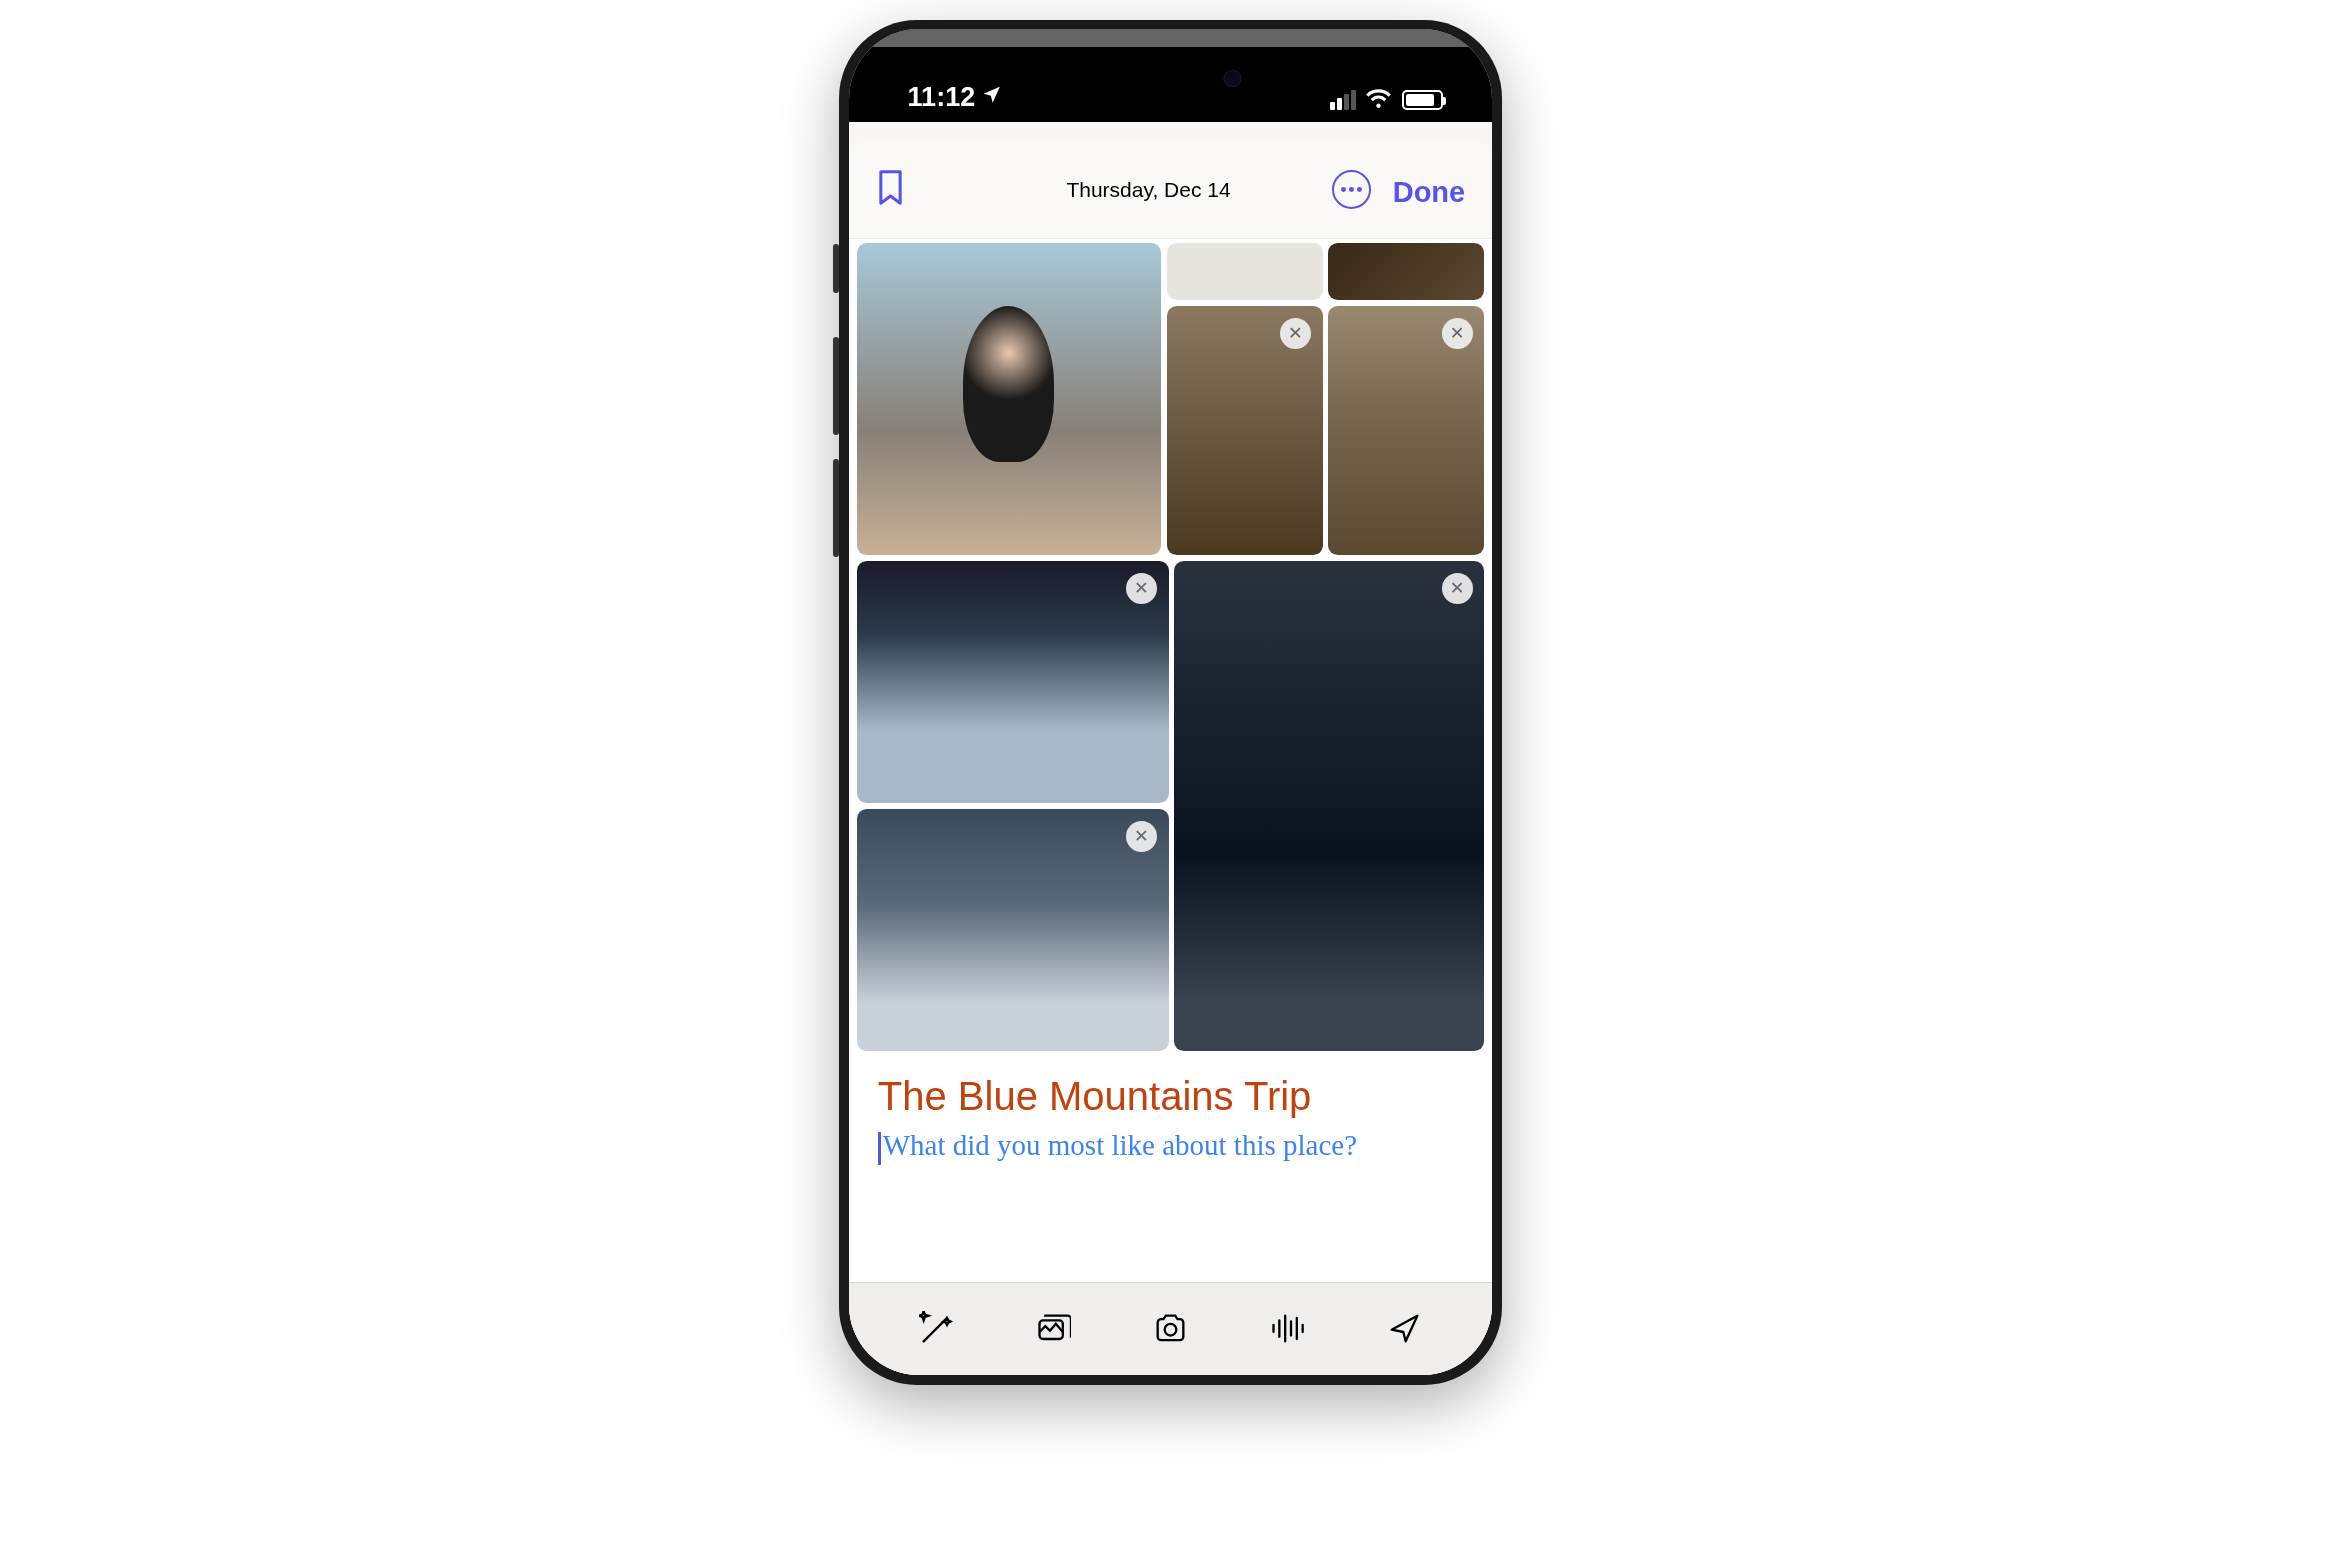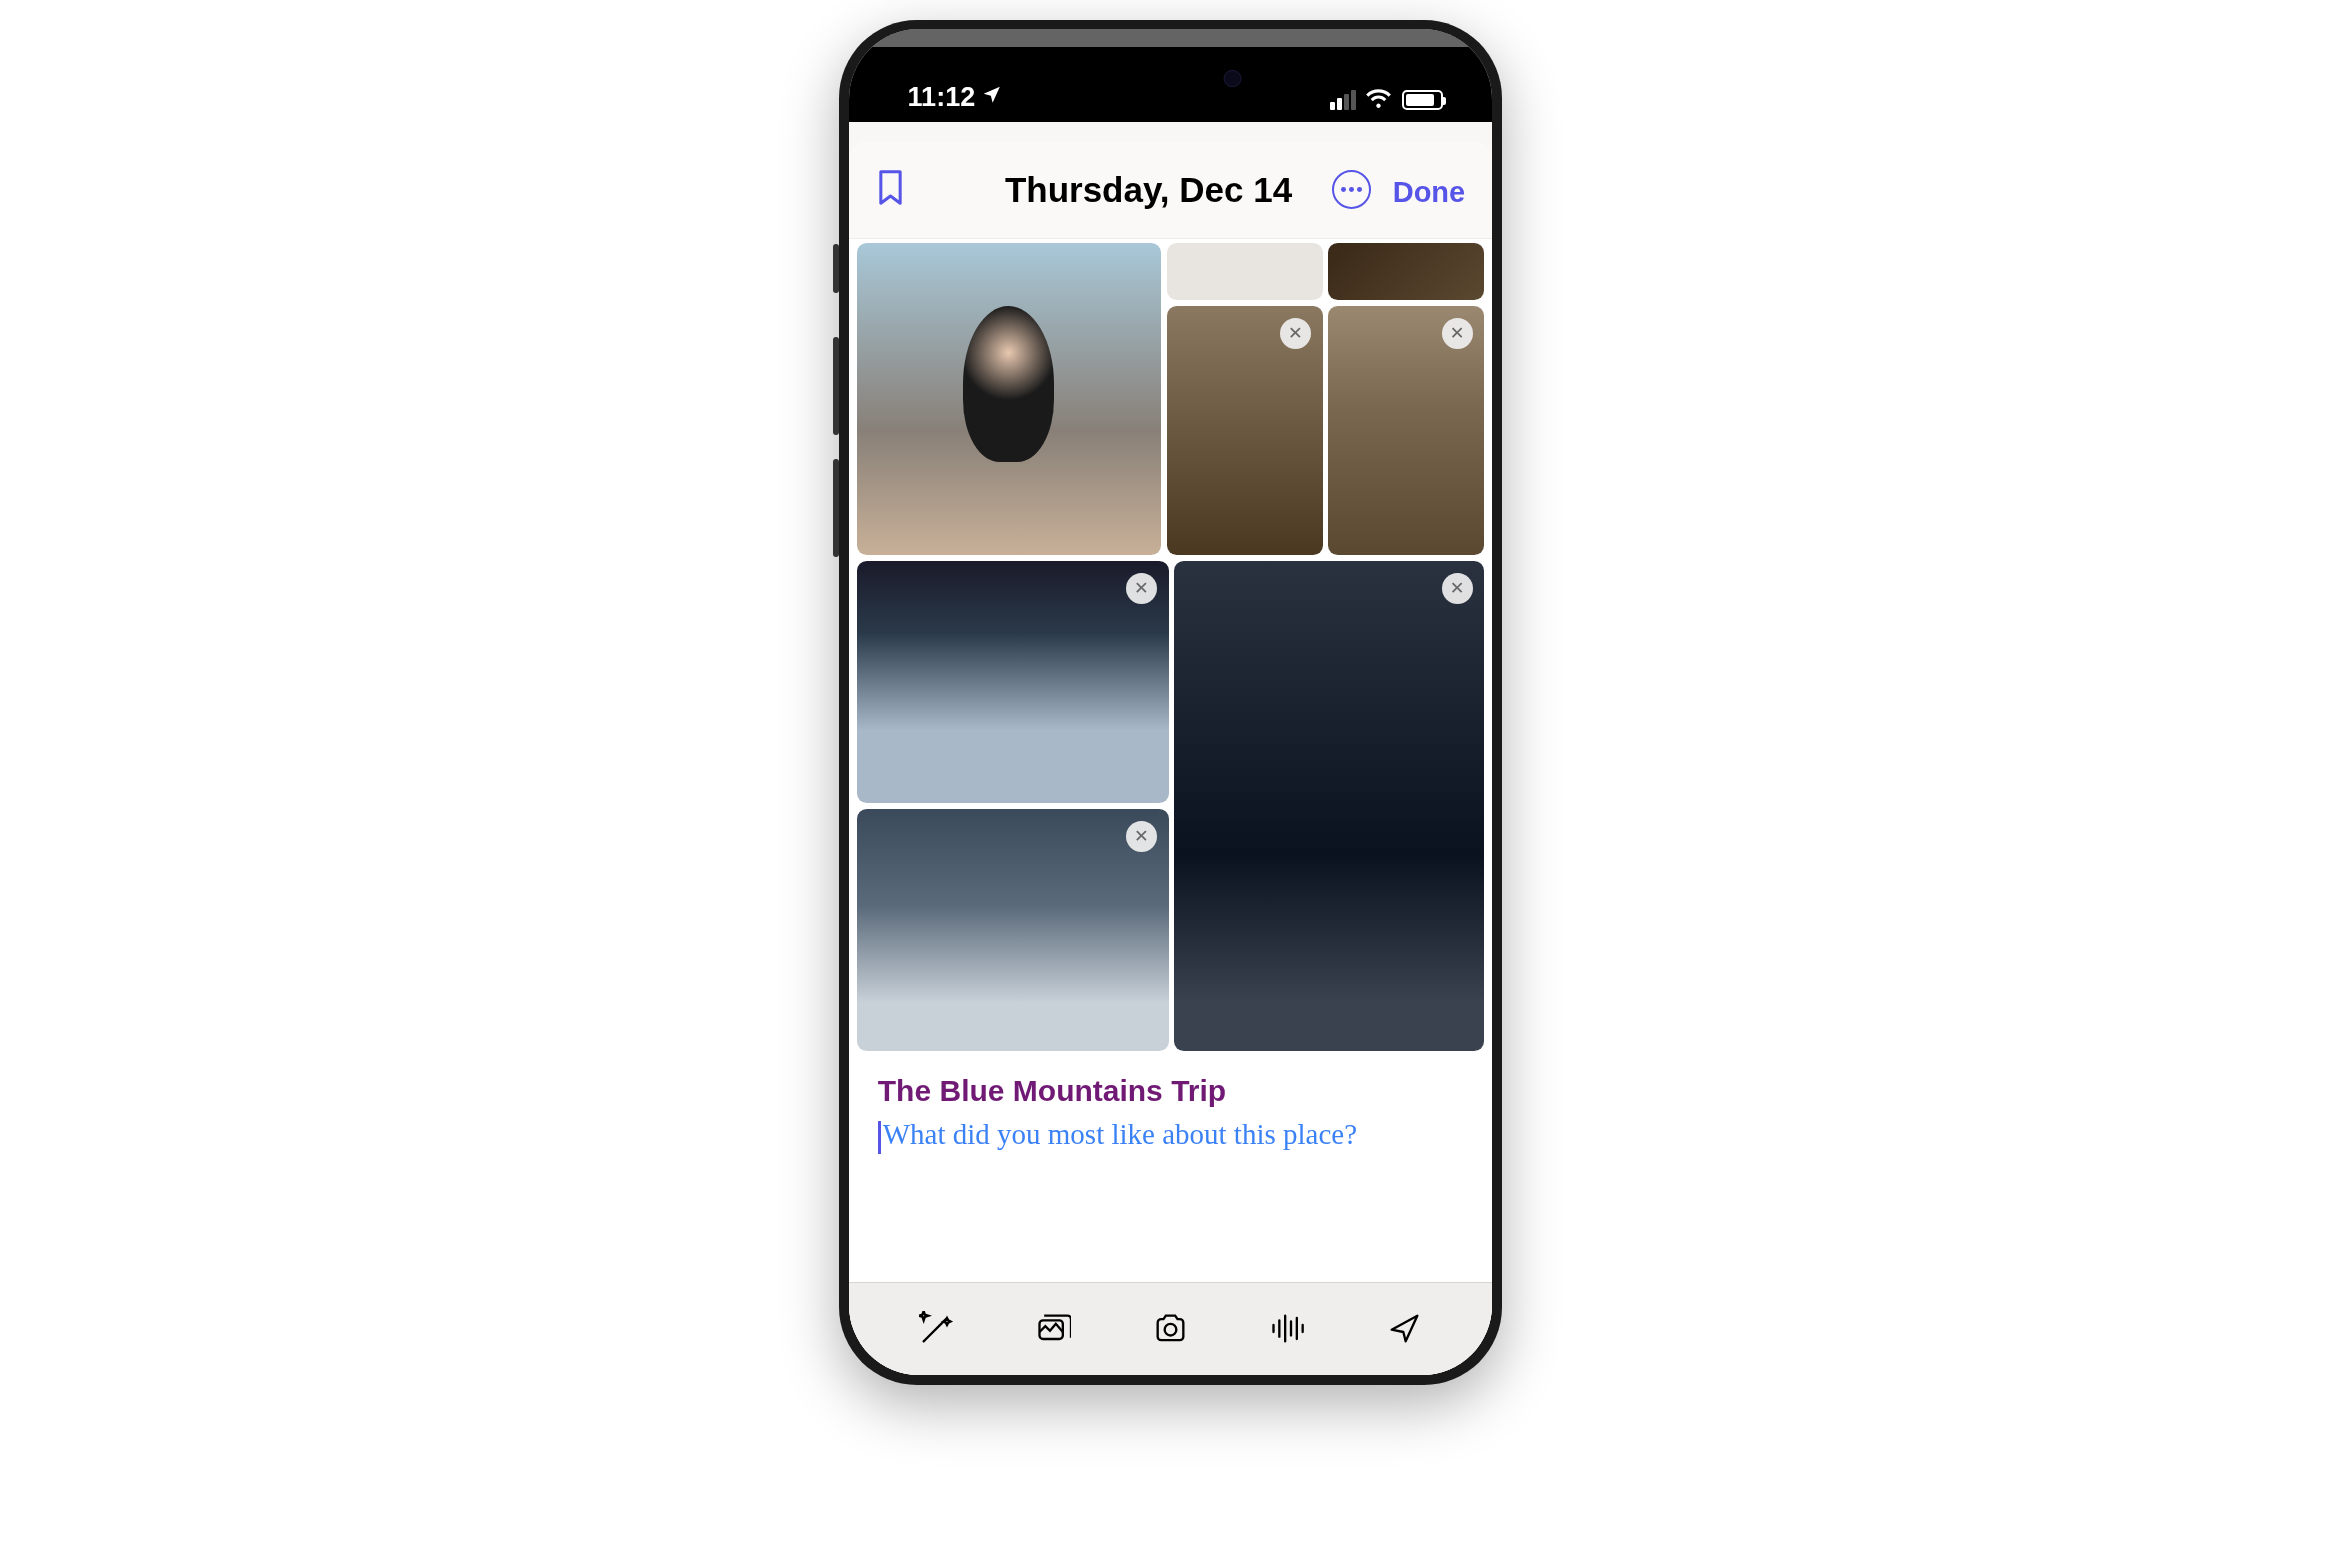--- a/index.html
+++ b/index.html
@@ -201,22 +201,22 @@
     
     .bookmark-icon svg {
       width: 29px;
       height: 37px;
       stroke: #5754e8;
       fill: none;
       stroke-width: 2.5;
     }
     
     .nav-title {
-      font-size: 35px;
-      font-weight: 700;
+      font-size: 21px;
+      font-weight: 400;
       color: #000;
     }
     
     .nav-right {
       display: flex;
       align-items: flex-end;
       gap: 21.5px;
       width: 151px;
       justify-content: flex-end;
     }
@@ -345,23 +345,23 @@
       cursor: pointer;
       font-weight: 400;
     }
     
     .entry-section {
       padding: 19.5px 29px;
       background: #fff;
     }
     
     .entry-title {
-      font-size: 30px;
-      font-weight: 700;
-      color: #701a75;
+      font-size: 40px;
+      font-weight: 400;
+      color: #c2410c;
       margin-bottom: 9.8px;
     }
     
     .entry-prompt {
       font-size: 29px;
       color: #3b82f6;
       position: relative;
       font-family: Liberation Serif, serif;
     }
     

